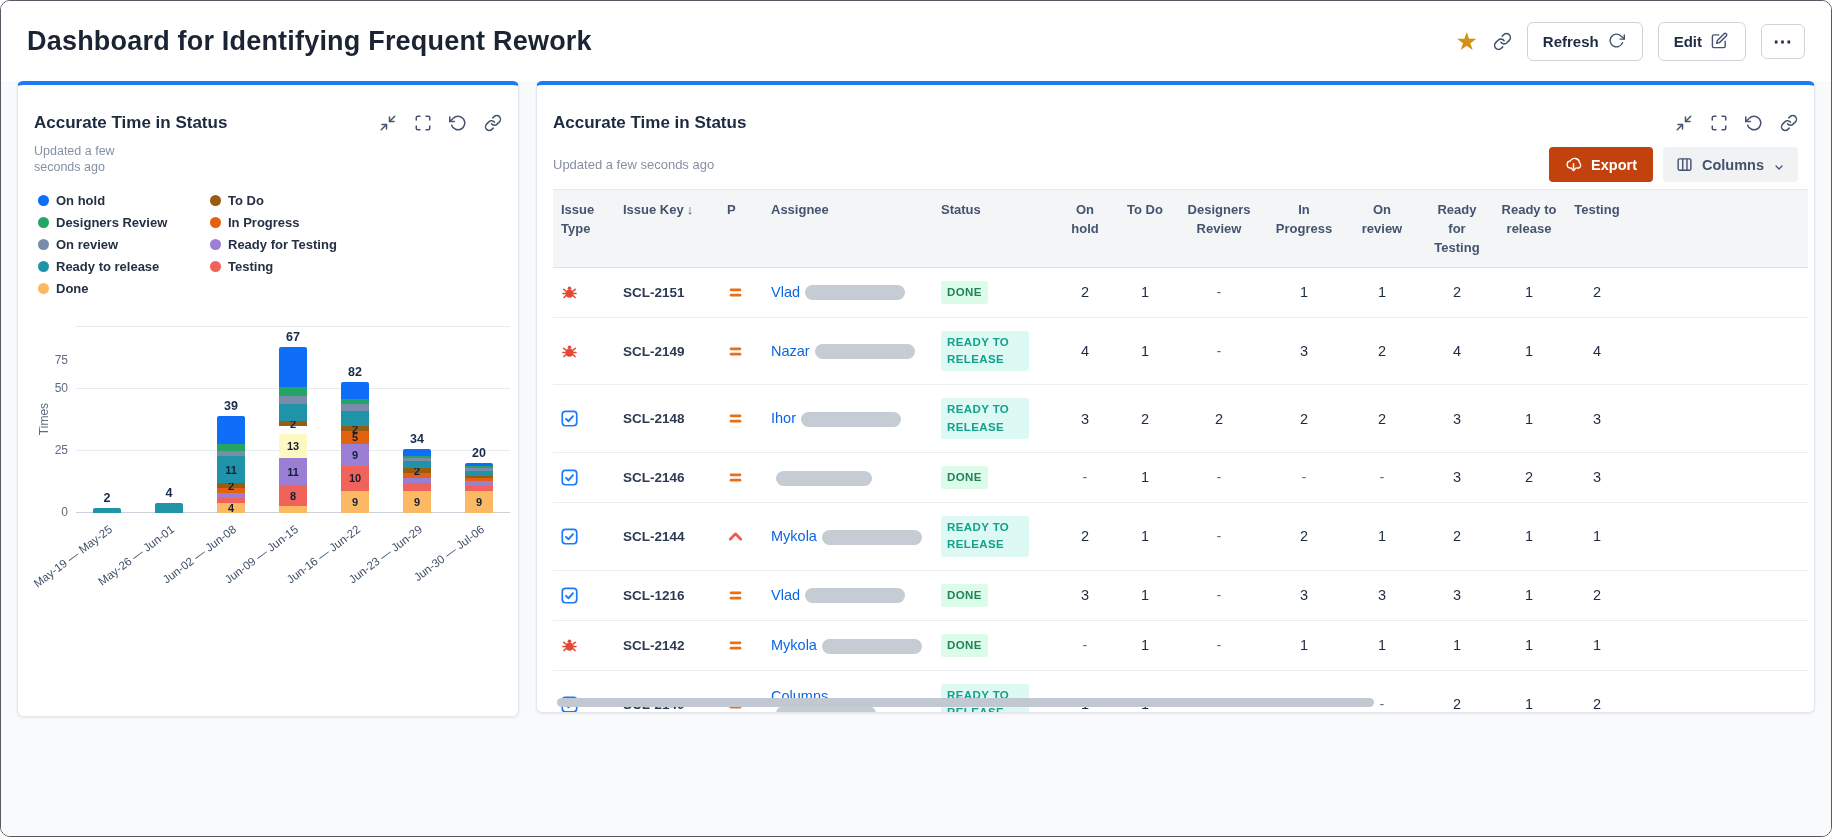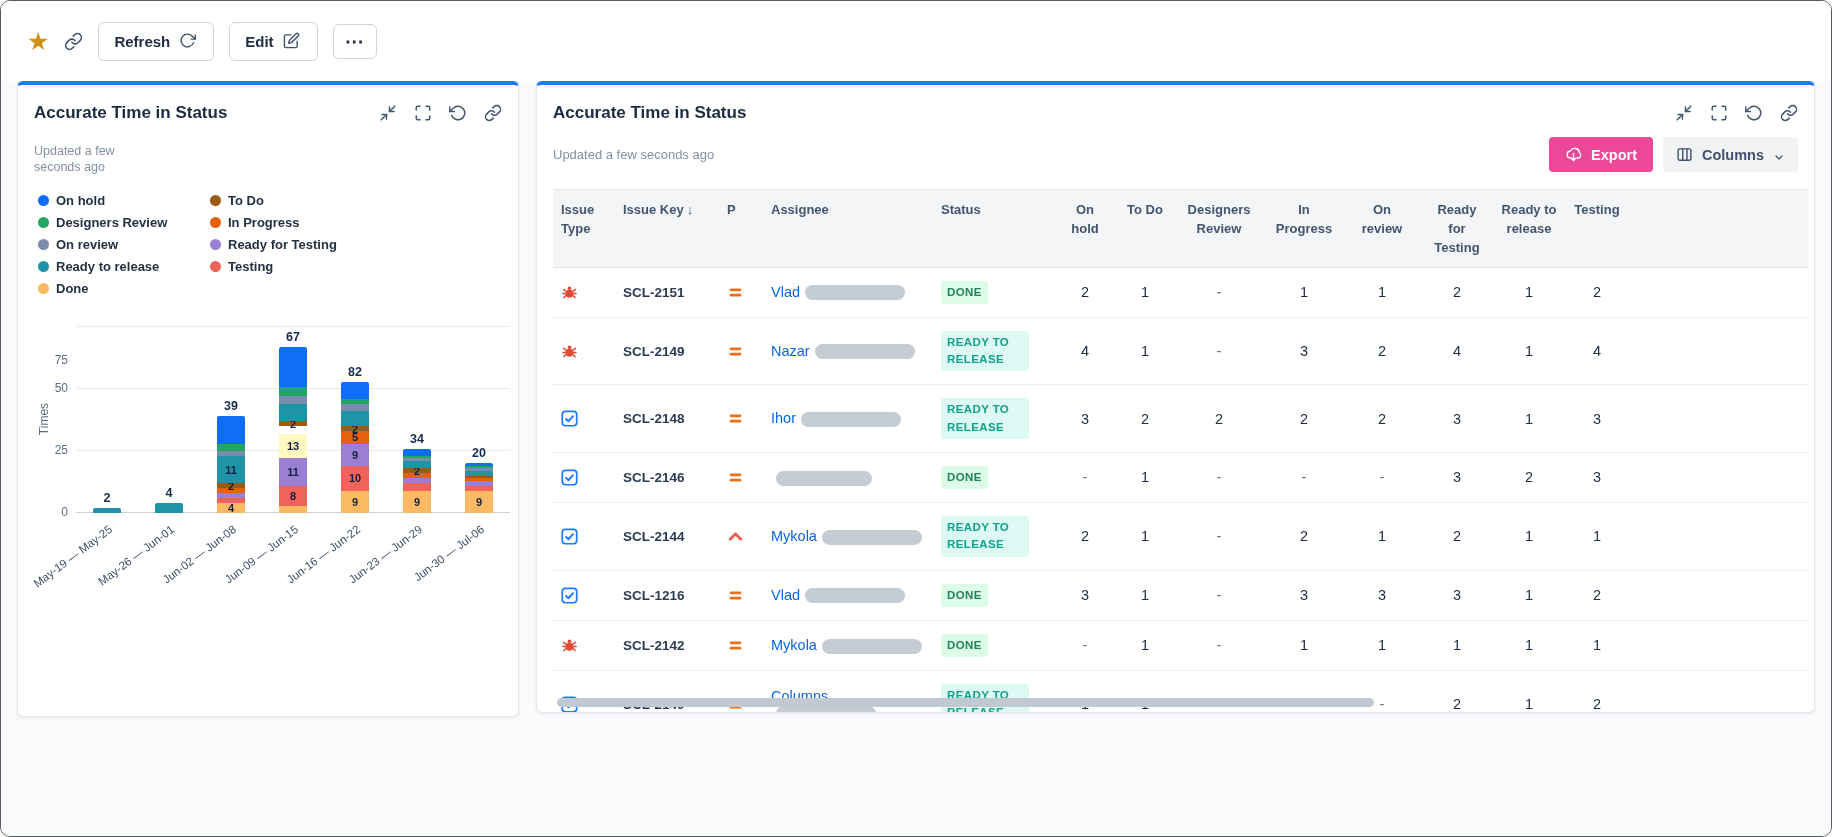--- a/index.html
+++ b/index.html
@@ -15,21 +15,21 @@
   .hicon svg{width:100%;height:100%}
   .btn{display:inline-flex;align-items:center;gap:9px;background:#fff;border:1px solid #cfd4dc;border-radius:6px;padding:9px 15px;font-size:15px;font-weight:600;color:#1f2b41;cursor:pointer;font-family:inherit}
   .btn svg{width:17px;height:17px}
   .btn-more{padding:7px 11px;font-size:19px;line-height:1;letter-spacing:1px}
 
   
   .content{position:absolute;top:80px;left:0;right:0;bottom:0;background:#f9fafb;padding:0 16px;display:flex;gap:17px;align-items:flex-start}
   .panel{background:#fff;border:1px solid #e3e6eb;border-top:4px solid #1d7afc;border-radius:6px;box-shadow:0 1px 3px rgba(23,43,77,.08);position:relative;overflow:hidden}
   .panel-left{width:502px;height:636px;flex:none}
   .panel-right{flex:1;height:632px}
-  .panel-head{display:flex;justify-content:space-between;align-items:center;padding:18px 16px 6px}
+  .panel-head{display:flex;justify-content:space-between;align-items:center;padding:28px 16px 6px}
   .panel-head h2{font-size:17px;font-weight:700;color:#1c2b41}
   .panel-icons{display:flex;gap:17px;align-items:center}
   .pi{width:18px;height:18px;color:#44546f;cursor:pointer;display:inline-flex}
   .pi svg{width:100%;height:100%}
 
   
   .updated-note{position:absolute;left:16px;top:58px;width:100px;font-size:12.5px;line-height:1.3;color:#8590a2}
   .chart-title{position:absolute;top:64px;left:0;right:0;text-align:center;font-size:20px;font-weight:700;color:#1a2742}
   .legend{position:absolute;top:108px;left:20px;display:flex}
   .legend-col{width:172px;display:flex;flex-direction:column;gap:7px}
@@ -43,21 +43,21 @@
   .ylab{position:absolute;left:6px;top:327px;width:40px;text-align:center;font-size:12px;color:#5e6c84;transform:rotate(-90deg)}
   .seg{position:absolute;width:28px}
   .seg-label{position:absolute;left:50%;top:50%;transform:translate(-50%,-50%);font-size:11px;font-weight:700;color:#14203a;white-space:nowrap}
   .bar-total{position:absolute;width:50px;text-align:center;font-size:12.5px;font-weight:700;color:#172b4d}
   .xlabel{position:absolute;width:140px;text-align:right;font-size:11.5px;color:#3f4f68;transform:rotate(-37deg);transform-origin:100% 0;white-space:nowrap}
 
   
   .tbar{display:flex;justify-content:space-between;align-items:center;padding:8px 16px 14px}
   .tbar .updated{font-size:13px;color:#8590a2}
   .tb-buttons{display:flex;gap:10px}
-  .btn-export{background:#ec4899;color:#fff;border:none;border-radius:4px;padding:9px 16px;font-size:14.5px;font-weight:600;display:inline-flex;gap:9px;align-items:center;cursor:pointer;font-family:inherit}
+  .btn-export{background:#c2410c;color:#fff;border:none;border-radius:4px;padding:9px 16px;font-size:14.5px;font-weight:600;display:inline-flex;gap:9px;align-items:center;cursor:pointer;font-family:inherit}
   .btn-export svg{width:17px;height:17px}
   .btn-columns{background:#f1f2f4;color:#42526e;border:none;border-radius:4px;padding:9px 13px;font-size:14.5px;font-weight:600;display:inline-flex;gap:9px;align-items:center;cursor:pointer;font-family:inherit}
   .btn-columns svg{width:17px;height:17px}
   .btn-columns .chev{width:12px;height:12px}
   .table-wrap{position:absolute;top:104px;left:16px;right:6px;bottom:0;overflow:hidden}
   table{width:100%;border-collapse:collapse;table-layout:fixed}
   thead th{background:#f4f5f7;border-top:1px solid #e5e8ec;border-bottom:1px solid #dfe1e6;padding:11px 8px 9px;font-size:13px;font-weight:600;color:#44546f;vertical-align:top;text-align:left;line-height:1.45}
   thead th.num{text-align:center}
   tbody td{border-bottom:1px solid #ebecf0;padding:13px 8px;font-size:14.5px;color:#1c2b41;vertical-align:middle}
   tbody td.num{text-align:center}
@@ -69,20 +69,21 @@
   .badge{display:inline-block;padding:3px 6px;border-radius:3px;font-size:11.5px;font-weight:700;letter-spacing:.4px;line-height:1.5;max-width:88px}
   .sort{margin-left:3px;font-size:13px;color:#44546f}
   .hscroll{position:absolute;left:20px;bottom:5px;height:9px;width:64%;background:#c2c8d1;border-radius:5px;cursor:pointer}
 </style>
 </head>
 <body>
 
 <div class="screen">
 
   <header class="topbar">
+    <h1>Dashboard for Identifying Frequent Rework</h1>
     <div class="topbar-actions">
       <span class="star" id="fav-star" style="color: rgb(207, 145, 22);">★</span>
       <span class="hicon">
         <svg viewBox="0 0 24 24" fill="none" stroke="currentColor" stroke-width="2" stroke-linecap="round" stroke-linejoin="round">
             <path d="M10 13a5 5 0 0 0 7.54.54l3-3a5 5 0 0 0-7.07-7.07l-1.72 1.71"></path>
             <path d="M14 11a5 5 0 0 0-7.54-.54l-3 3a5 5 0 0 0 7.07 7.07l1.71-1.71"></path>
           </svg>
       </span>
       <button class="btn">
         <span>Refresh</span>

